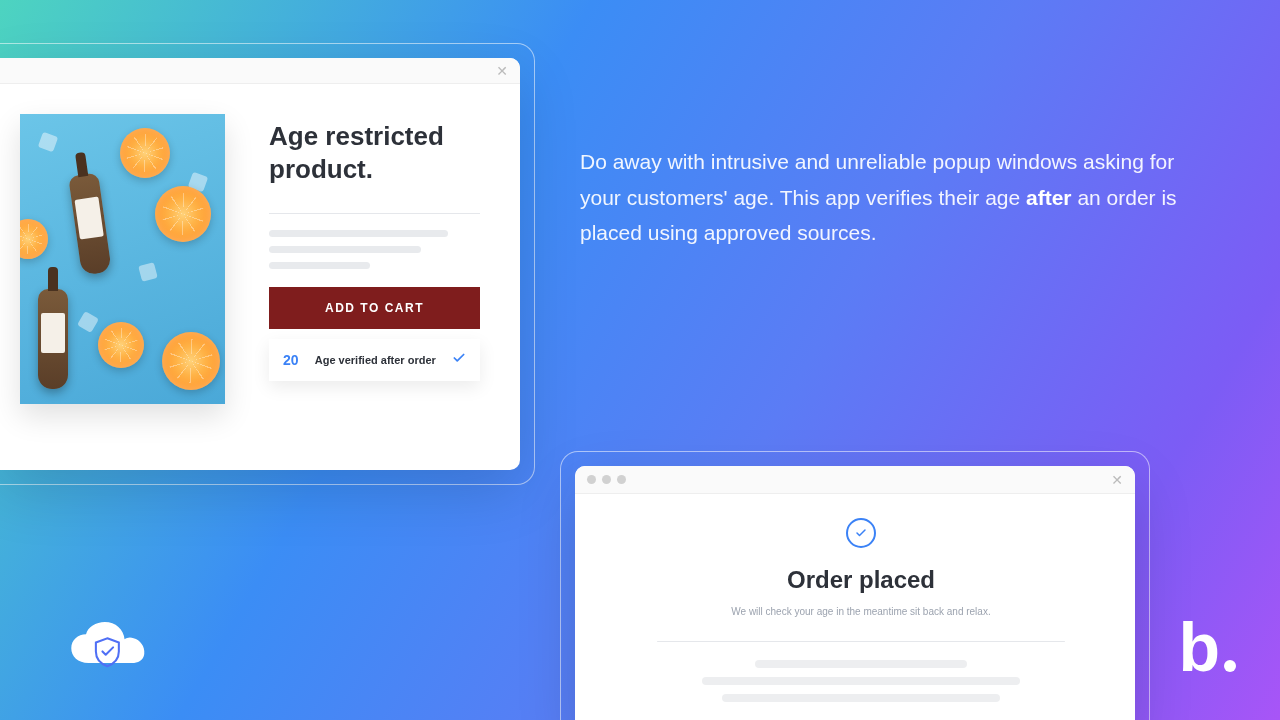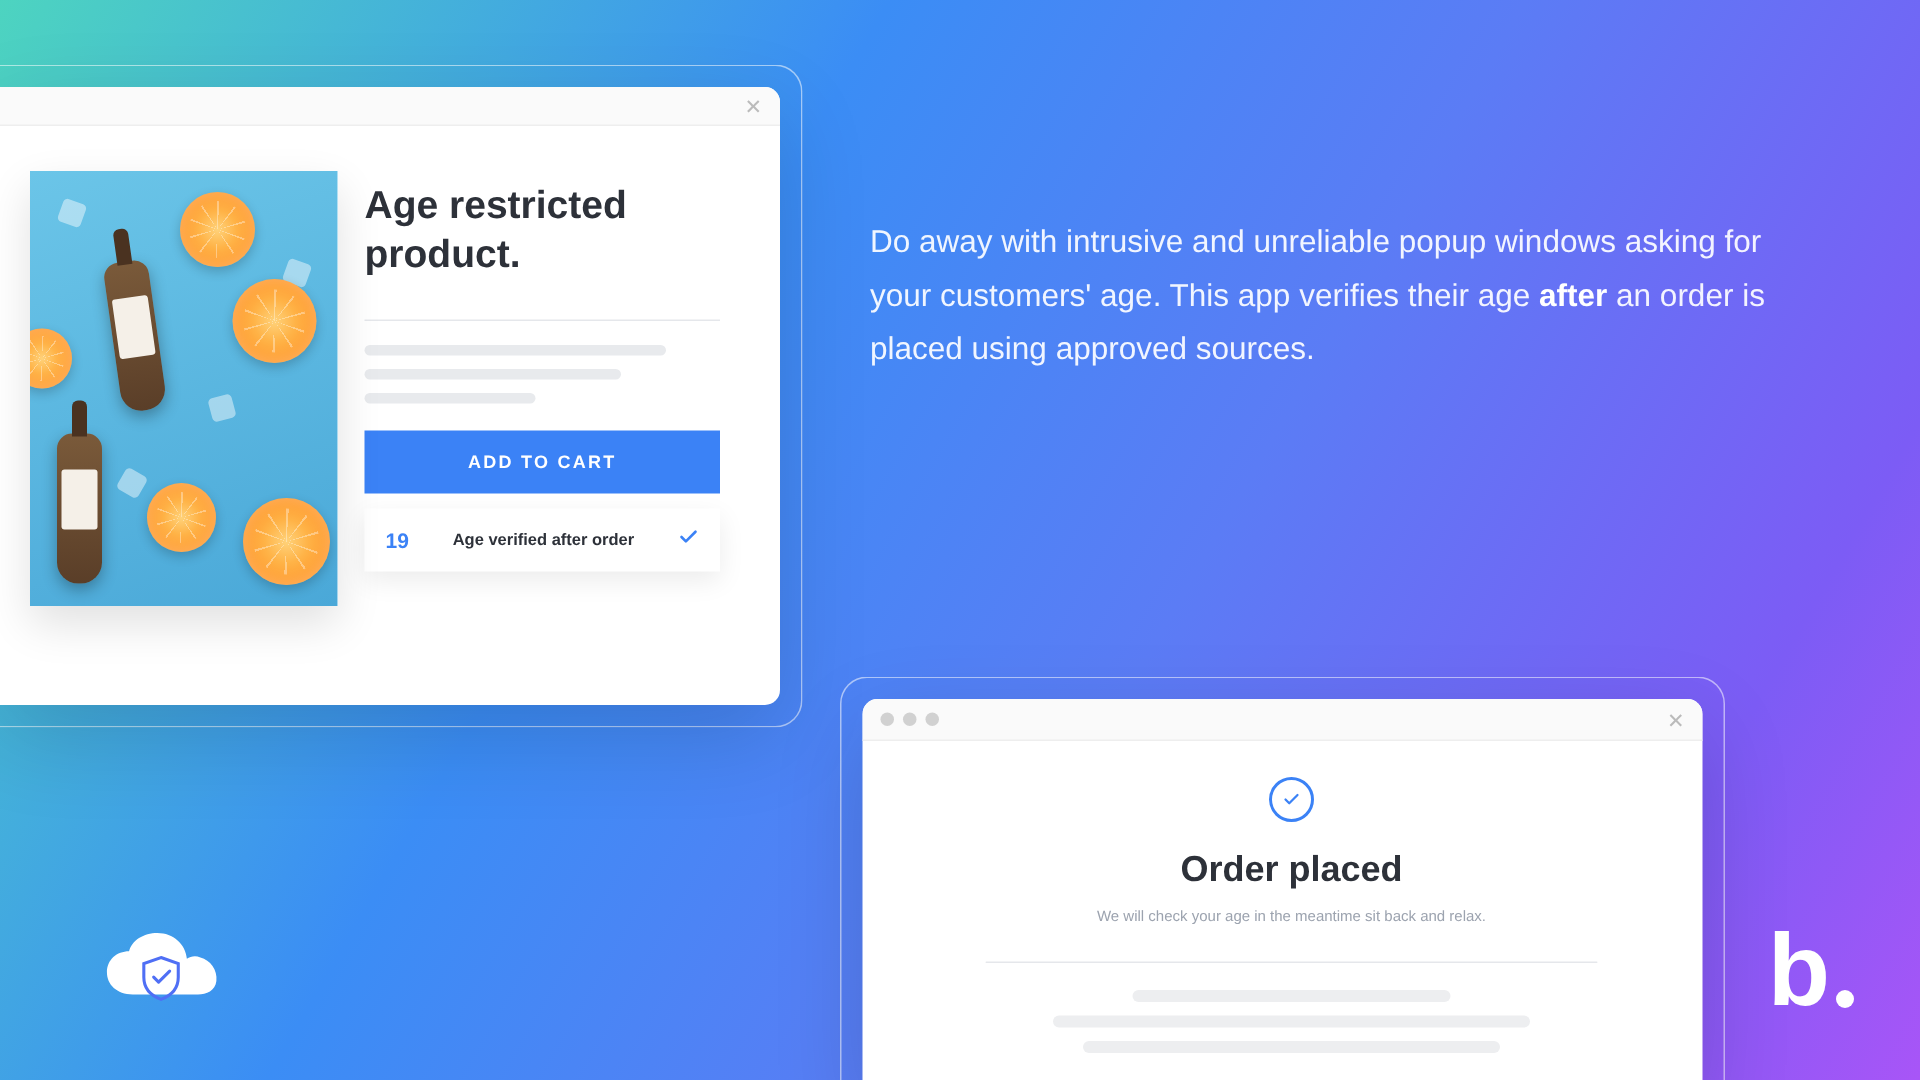--- a/index.html
+++ b/index.html
@@ -42,21 +42,21 @@
   padding: 0 12px;
 }
 .window1-close {
   color: #bbb;
   font-size: 14px;
   font-weight: 300;
 }
 .window1-body {
   display: flex;
   padding: 30px 40px 30px 20px;
-  gap: 18px;
+  gap: 44px;
   height: calc(100% - 26px);
 }
 .product-image {
   width: 205px;
   height: 290px;
   background: linear-gradient(160deg, #6bc5e8 0%, #4aa8d8 100%);
   position: relative;
   overflow: hidden;
   flex-shrink: 0;
   box-shadow: 0 12px 28px rgba(0,0,0,0.12);
@@ -140,21 +140,21 @@
   border-radius: 4px;
   margin-bottom: 9px;
 }
 .sw1 { width: 85%; }
 .sw2 { width: 72%; }
 .sw3 { width: 48%; }
 .add-cart-btn {
   margin-top: 18px;
   width: 100%;
   height: 42px;
-  background: #3b82f6;
+  background: #7f1d1d;
   color: #fff;
   font-size: 12px;
   font-weight: 700;
   letter-spacing: 1.5px;
   display: flex;
   align-items: center;
   justify-content: center;
   cursor: pointer;
 }
 .age-row {
@@ -335,21 +335,21 @@
         <div class="bottle b2"></div>
       </div>
       <div class="product-info">
         <div class="product-title">Age restricted product.</div>
         <div class="divider-line"></div>
         <div class="skel-line sw1"></div>
         <div class="skel-line sw2"></div>
         <div class="skel-line sw3"></div>
         <div class="add-cart-btn">ADD TO CART</div>
         <div class="age-row">
-          <span class="age-num">19</span>
+          <span class="age-num">20</span>
           <span class="age-text">Age verified after order</span>
           <span class="age-check">
             <svg width="14" height="14" viewBox="0 0 24 24" fill="none" stroke="currentColor" stroke-width="3" stroke-linecap="round" stroke-linejoin="round">
                 <polyline points="20 6 9 17 4 12"></polyline>
               </svg>
           </span>
         </div>
       </div>
     </div>
   </div>

